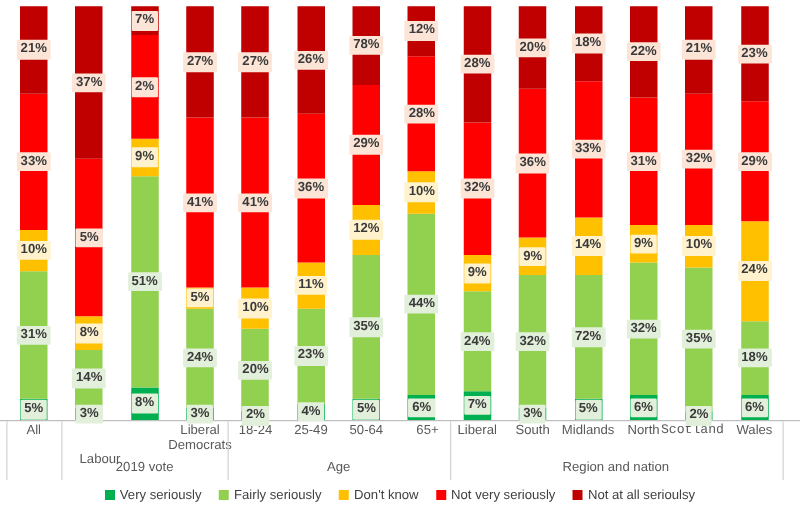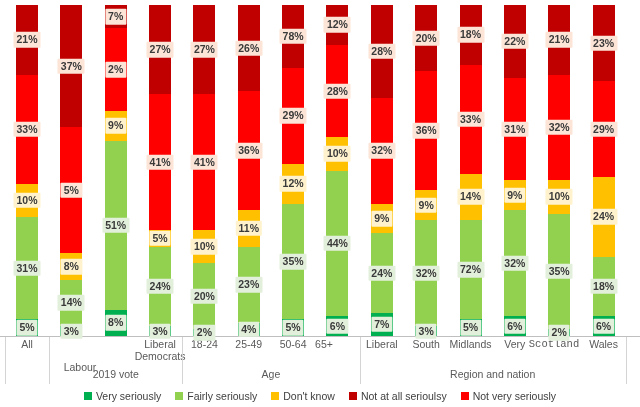--- a/index.html
+++ b/index.html
@@ -298,34 +298,34 @@
       </div>
       <div class="cat" style="left: 193.4px;">
         <div>18-24</div>
       </div>
       <div class="cat" style="left: 237.75px;">
         <div>25-49</div>
       </div>
       <div class="cat" style="left: 282.1px;">
         <div>50-64</div>
       </div>
-      <div class="cat" style="left: 313px;">
+      <div class="cat" style="left: 331px;">
         <div>65+</div>
       </div>
       <div class="cat" style="left: 370.8px;">
         <div>Liberal</div>
       </div>
       <div class="cat" style="left: 415.15px;">
         <div>South</div>
       </div>
       <div class="cat" style="left: 459.5px;">
         <div>Midlands</div>
       </div>
       <div class="cat" style="left: 503.85px;">
-        <div>Very</div>
+        <div>North</div>
       </div>
       <div class="cat" style="left: 543px; font-family: Liberation Mono, monospace;">
         <div>Scotland</div>
       </div>
       <div class="cat" style="left: 592.55px;">
         <div>Wales</div>
       </div>
     </div>
   <div class="group-row" id="group-row">
       <div class="grp" style="left: 49.175px; width: 133.05px;">2019 vote</div>
@@ -347,22 +347,22 @@
       </div>
       <div class="legend-item">
         <span class="swatch" style="background: rgb(146, 208, 80);"></span>
         <span>Fairly seriously</span>
       </div>
       <div class="legend-item">
         <span class="swatch" style="background: rgb(255, 192, 0);"></span>
         <span>Don't know</span>
       </div>
       <div class="legend-item">
+        <span class="swatch" style="background: rgb(255, 0, 0);"></span>
+        <span>Not very seriously</span>
+      </div>
+      <div class="legend-item">
         <span class="swatch" style="background: rgb(192, 0, 0);"></span>
         <span>Not at all serioulsy</span>
       </div>
-      <div class="legend-item">
-        <span class="swatch" style="background: rgb(255, 0, 0);"></span>
-        <span>Not very seriously</span>
-      </div>
     </div>
 
 </div>
 
 </body></html>

